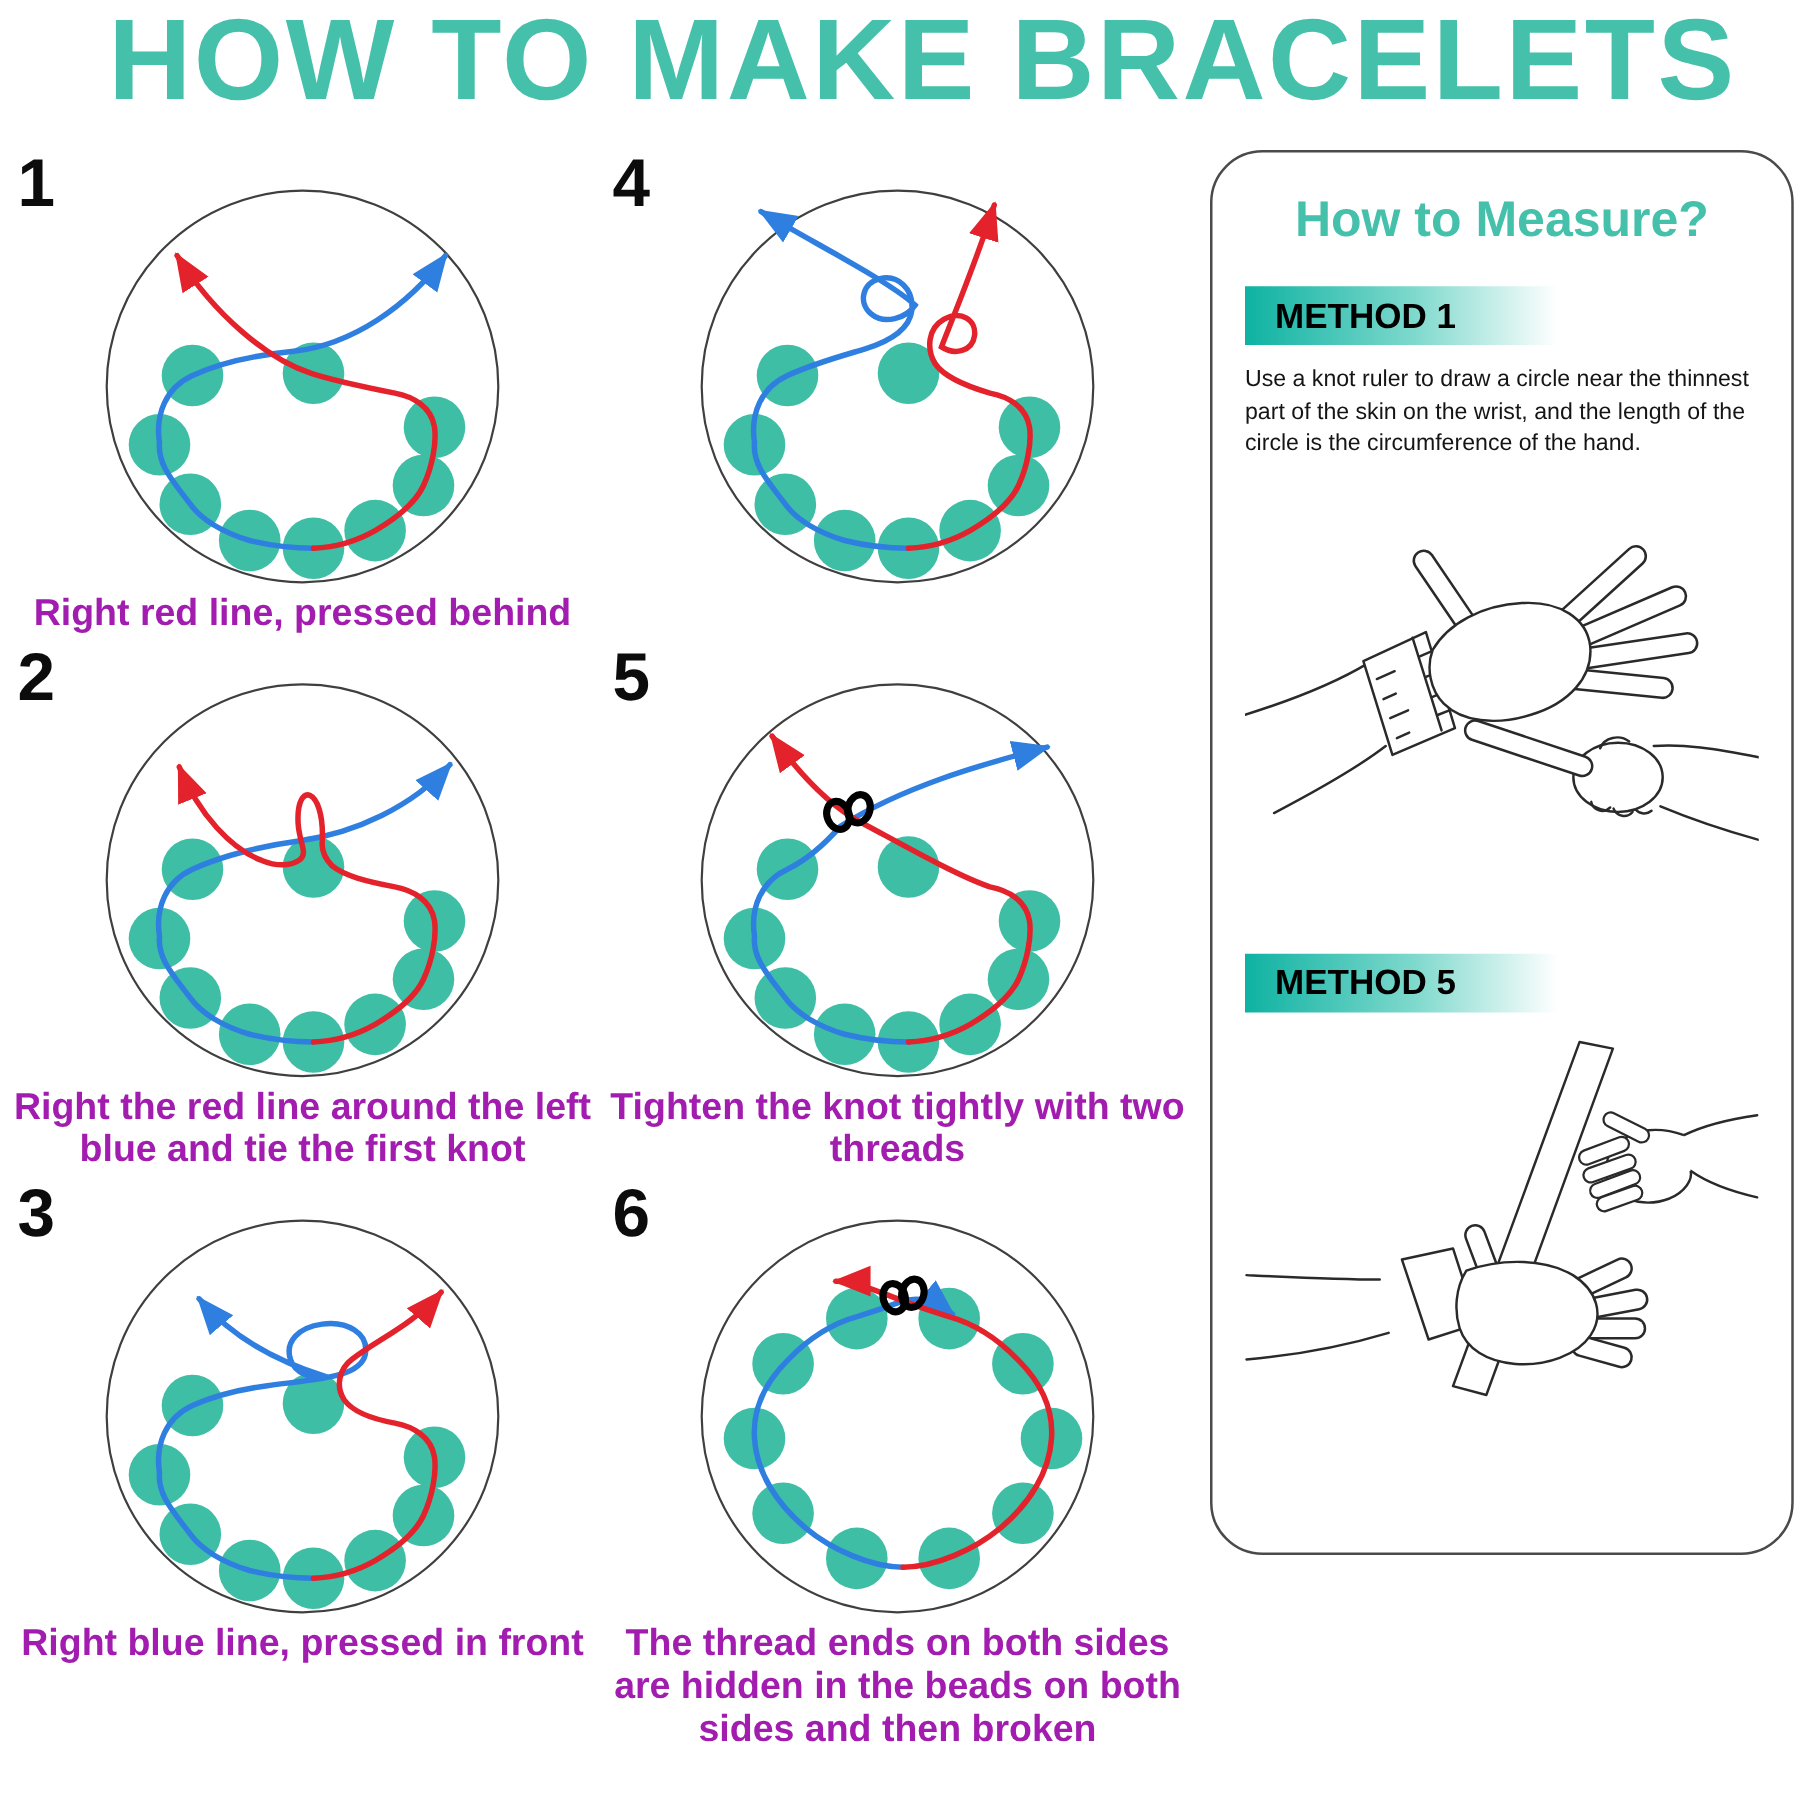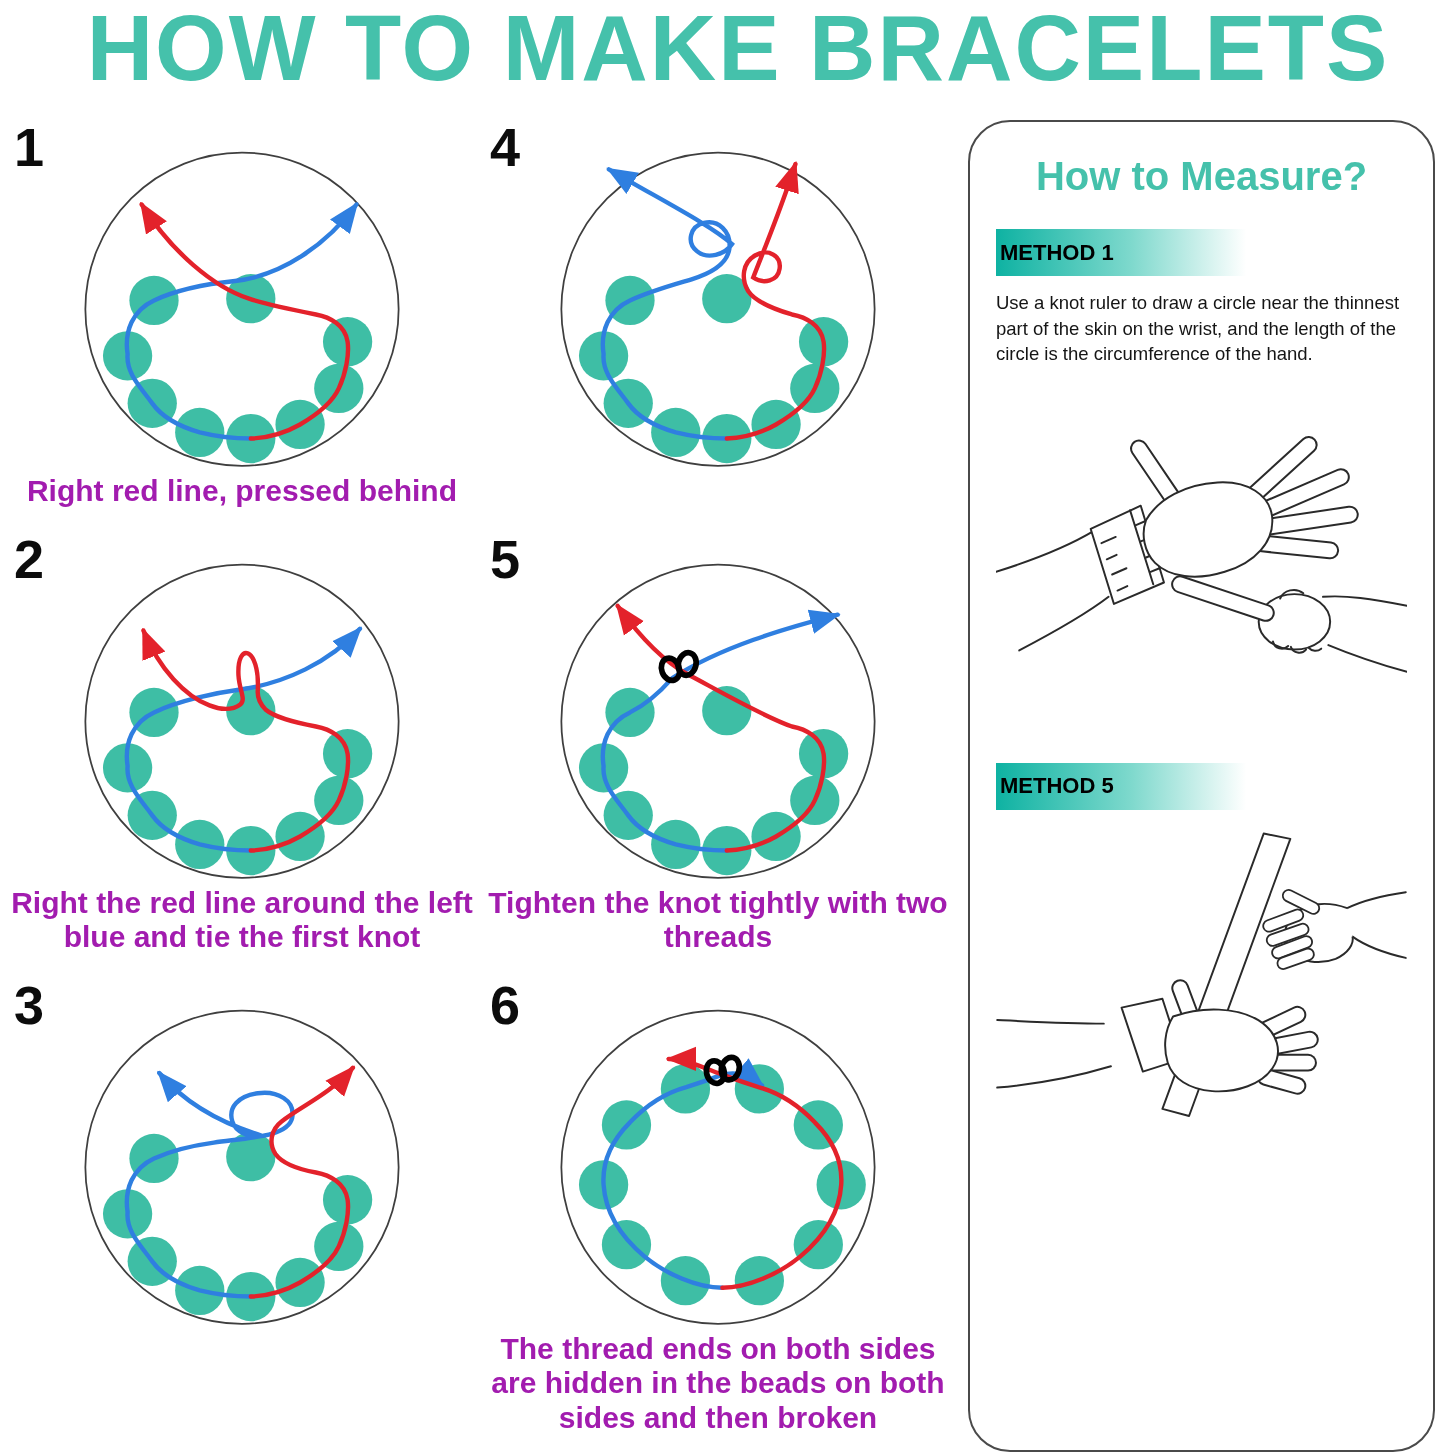--- a/index.html
+++ b/index.html
@@ -5,26 +5,26 @@
   html,body{margin:0;padding:0;background:#fff;}
   body{width:1445px;height:1455px;overflow:hidden;font-family:"Liberation Sans",sans-serif;color:#111;}
   .page-title{margin:0;padding-top:2px;text-align:center;font-size:92px;line-height:1.0;
     font-weight:800;letter-spacing:2px;color:#45C1AB;white-space:nowrap;padding-left:31px;}
   .main{display:flex;margin-top:26px;}
   .steps{width:952px;display:grid;grid-template-columns:1fr 1fr;row-gap:6px;padding-left:4px;}
   .step{position:relative;text-align:center;}
   .step-number{position:absolute;left:10px;top:-4px;font-size:54px;font-weight:800;color:#0c0c0c;}
   .step svg.diagram{display:block;margin:0 auto;width:352px;height:352px;}
   .step-caption{margin:2px auto 0;max-width:462px;font-size:30px;line-height:1.15;font-weight:600;color:#a21caf;}
-  .panel{flex:1;margin:0 10px 0 12px;border:2px solid #4a4a4a;border-radius:42px;height:1332px;
+  .panel{flex:1;margin:0 10px 0 12px;border:2px solid #4a4a4a;border-radius:42px;height:1124px;
     padding:20px 26px;box-sizing:border-box;display:flex;flex-direction:column;}
   .panel-title{text-align:center;font-size:40px;font-weight:800;color:#45C1AB;margin:12px 0 30px;}
-  .method-bar{width:272px;height:47px;display:flex;align-items:center;padding-left:4px;box-sizing:border-box;
+  .method-bar{width:272px;height:47px;display:flex;align-items:center;padding-left:24px;box-sizing:border-box;
     background:linear-gradient(90deg,#0eb2a2 0%,#7fd9cd 50%,#ffffff 92%);
-    font-size:22px;font-weight:800;color:#000;margin-bottom:14px;}
+    font-size:28px;font-weight:800;color:#000;margin-bottom:14px;}
   .method-text{font-size:18.5px;line-height:1.38;color:#151515;margin:0 0 6px;}
   .illus{display:block;margin:6px auto 10px;width:100%;}
   .illus-1{height:332px;}
   .illus-2{height:302px;}
   .spacer{flex:0 0 42px;}
   
   .ring{fill:#fff;stroke:#3f3f3f;stroke-width:2;}
   .bead{fill:#3EBEA5;}
   .th{fill:none;stroke-width:5;stroke-linecap:round;}
   .tb{stroke:#2F7FE0;}
@@ -156,20 +156,21 @@
             <circle class="bead" cx="98" cy="322" r="28"></circle>
           <circle class="bead" cx="152" cy="355" r="28"></circle>
             <circle class="bead" cx="210" cy="362" r="28"></circle>
           <circle class="bead" cx="266" cy="346" r="28"></circle>
             <circle class="bead" cx="310" cy="305" r="28"></circle>
           <circle class="bead" cx="320" cy="252" r="28"></circle>
         </g>
         <path class="th tb" marker-end="url(#arrowB)" d="M 210,362 C 188,362 168,359 152,355 C 128,348 108,336 98,322 C 84,303 68,287 70,266 C 66,240 76,216 100,205 C 120,196 146,190 168,187 C 212,181 252,180 257,159 C 261,139 240,128 218,131 C 196,134 184,147 189,163 C 193,176 208,181 222,179 C 186,168 140,148 106,108"></path>
         <path class="th tr" marker-end="url(#arrowR)" d="M 210,362 C 234,361 252,354 266,346 C 290,332 304,318 310,305 C 318,288 322,266 320,252 C 317,233 300,224 284,221 C 262,217 246,211 238,200 C 230,188 233,172 245,163 C 268,145 300,132 326,102"></path>
       </svg>
+      <div class="step-caption">Right blue line, pressed in front</div>
     </div>
 
     <div class="step">
       <div class="step-number">6</div>
       <svg class="diagram" viewBox="0 0 400 400">
         <circle class="ring" cx="200" cy="215" r="178"></circle>
         <g>
           <circle class="bead" cx="247" cy="126" r="28"></circle>
             <circle class="bead" cx="314" cy="167" r="28"></circle>
           <circle class="bead" cx="340" cy="235" r="28"></circle>

